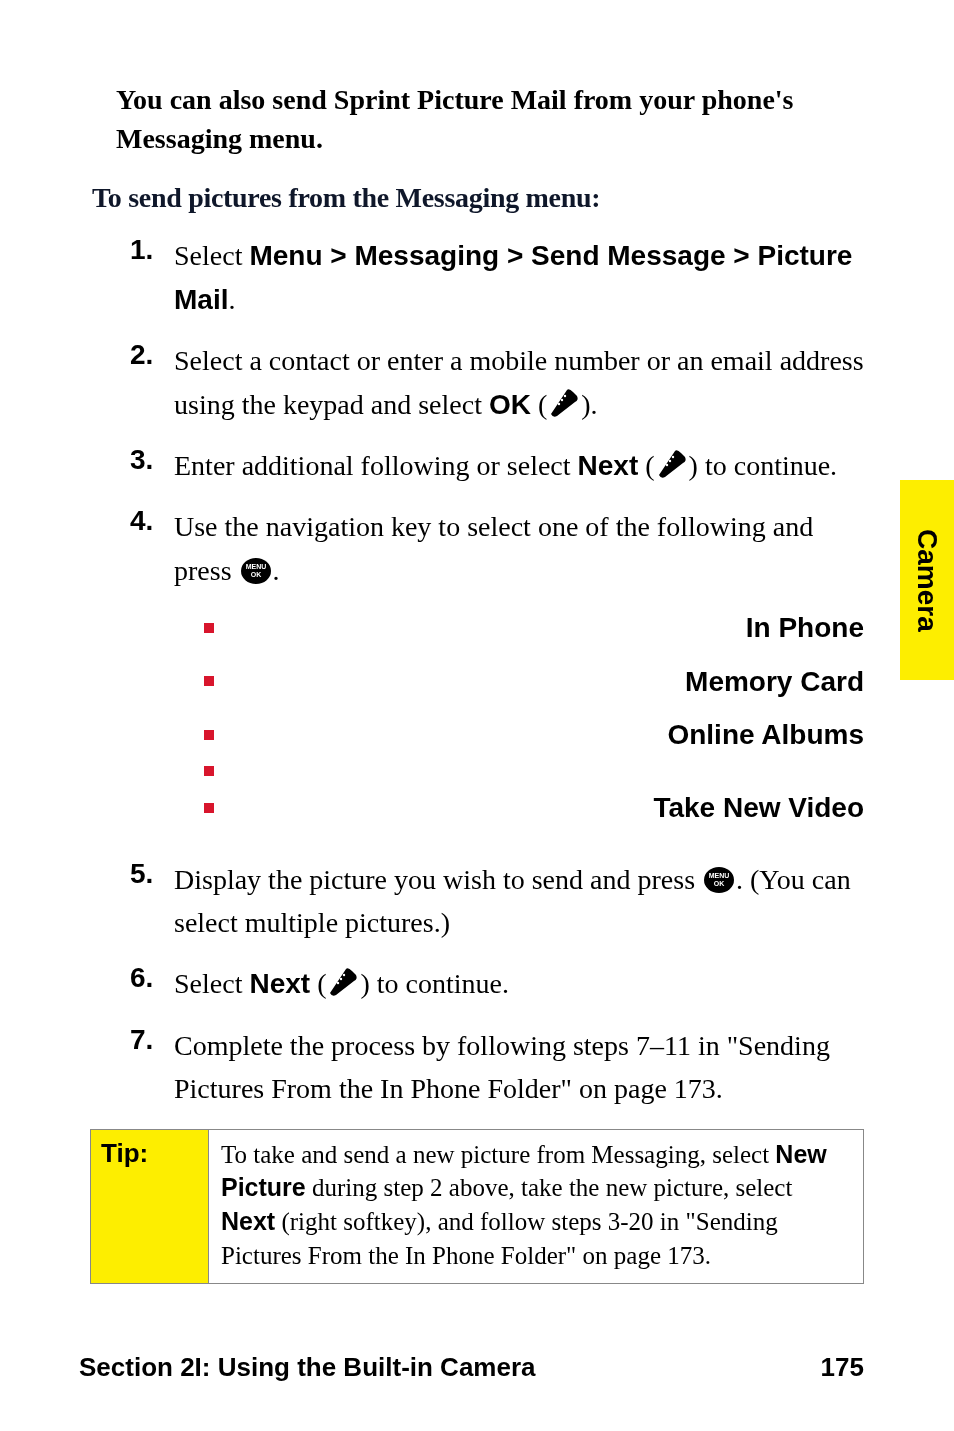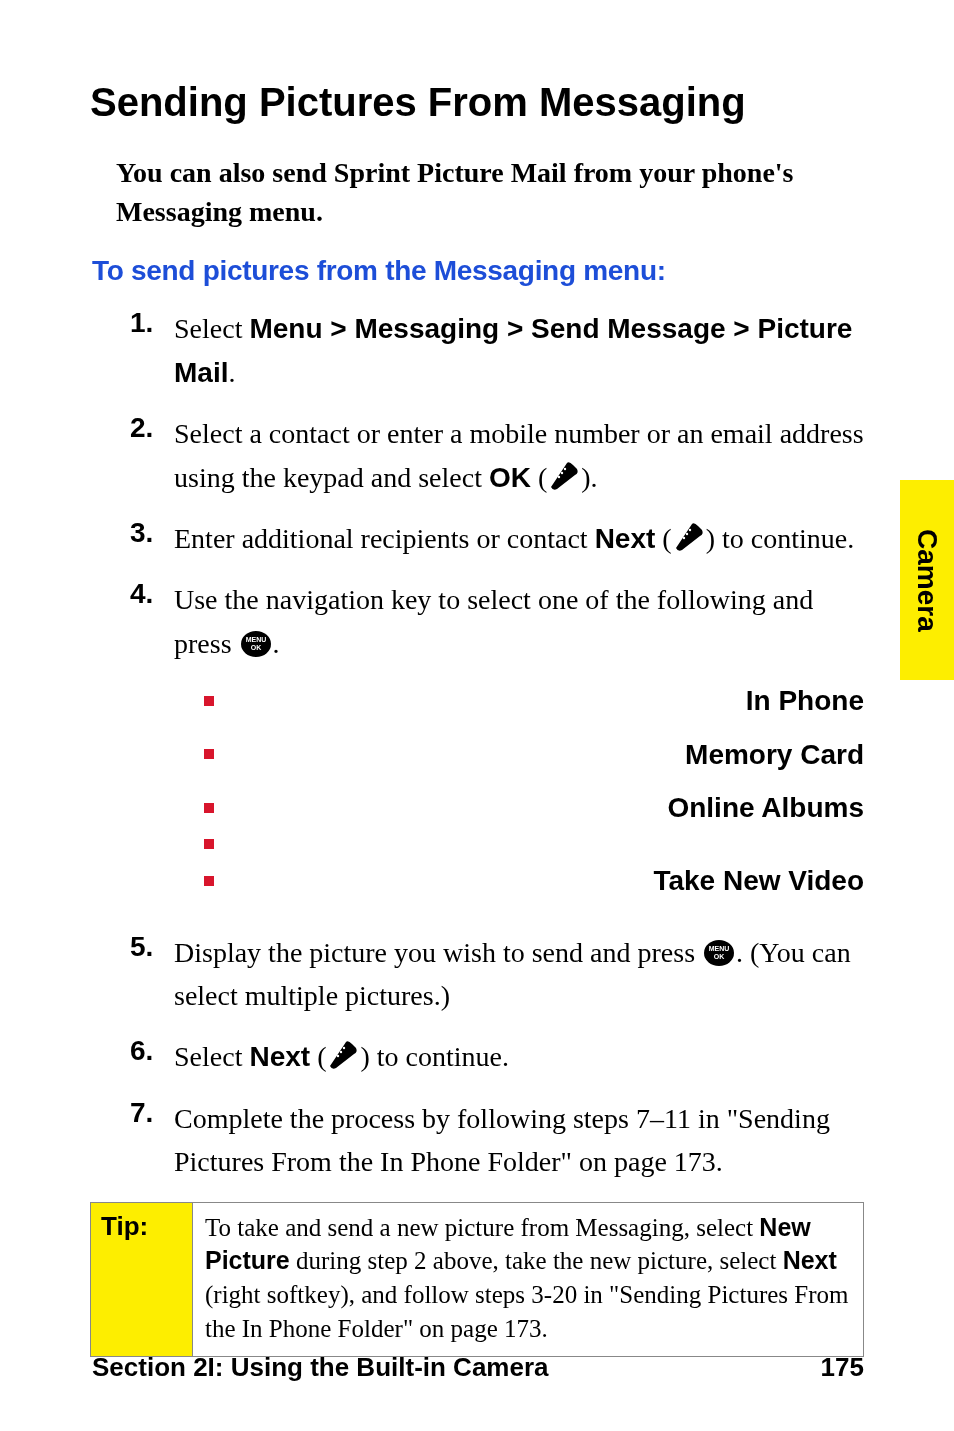--- a/index.html
+++ b/index.html
@@ -1,43 +1,42 @@
 <!DOCTYPE html>
 <html><head>
 <meta charset="utf-8">
 <style>
   * { margin: 0; padding: 0; box-sizing: border-box; }
   html, body { width: 954px; height: 1431px; background: #fff; font-family: Georgia, 'Times New Roman', serif; color: #000; }
   .page { position: relative; width: 954px; height: 1431px; padding: 80px 90px 0 90px; }
   .heading { font-size: 40px; font-weight: bold; font-family: "Segoe UI", "Helvetica Neue", Arial, sans-serif; margin-bottom: 28px; }
   .intro { font-size: 28px; line-height: 1.4; margin-left: 26px; margin-bottom: 24px; font-family: Georgia, serif; font-weight: bold; }
-  .subhead { font-size: 28px; font-weight: bold; font-family: Liberation Sans, sans-serif; color: #1d4ed8; margin-bottom: 20px; margin-left: 2px; letter-spacing: -0.3px; }
+  .subhead { font-size: 28px; font-weight: bold; font-family: Liberation Serif, serif; color: #0f172a; margin-bottom: 20px; margin-left: 2px; letter-spacing: -0.3px; }
   .steps { list-style: none; margin-left: 40px; }
   .steps > li { display: flex; margin-bottom: 18px; }
   .stepnum { min-width: 44px; font-size: 28px; font-weight: bold; font-family: "Segoe UI", Arial, sans-serif; color: #000; }
   .stepbody { font-size: 28px; line-height: 1.55; font-family: Georgia, serif; flex: 1; }
   .b { font-weight: bold; font-family: "Segoe UI", Arial, sans-serif; }
   .sublist { list-style: none; margin-top: 14px; margin-left: 30px; }
   .sublist li { font-size: 28px; font-weight: bold; font-family: "Segoe UI", Arial, sans-serif; margin-bottom: 10px; display: flex; align-items: center; justify-content: space-between; }
   .bullet { display: inline-block; width: 10px; height: 10px; background: #d8152c; margin-right: 16px; }
   .icon-phone { display: inline-block; width: 34px; height: 30px; vertical-align: -4px; }
   .icon-menu { display: inline-block; width: 34px; height: 30px; vertical-align: -6px; }
   .tab { position: absolute; right: 0; top: 480px; width: 54px; height: 200px; background: #fdee00; display: flex; align-items: center; justify-content: center; }
   .tab span { writing-mode: vertical-rl; font-size: 28px; font-weight: bold; font-family: "Segoe UI", Arial, sans-serif; }
   .tipbox { border: 1px solid #888; margin-top: 16px; display: flex; }
-  .tipcell { background: #fdee00; width: 102px; padding: 8px 10px; font-size: 26px; font-weight: bold; font-family: "Segoe UI", Arial, sans-serif; border-right: 1px solid #888; }
+  .tipcell { background: #fdee00; width: 118px; padding: 8px 10px; font-size: 26px; font-weight: bold; font-family: "Segoe UI", Arial, sans-serif; border-right: 1px solid #888; }
   .tiptext { padding: 8px 12px 10px 12px; font-size: 25px; line-height: 1.35; font-family: Georgia, serif; flex: 1; }
-  .footer { position: absolute; bottom: 48px; left: 92px; right: 90px; display: flex; justify-content: space-between; font-size: 26px; font-weight: bold; font-family: "Segoe UI", Arial, sans-serif; }
+  .footer { position: absolute; bottom: 48px; left: 79px; right: 90px; display: flex; justify-content: space-between; font-size: 26px; font-weight: bold; font-family: "Segoe UI", Arial, sans-serif; }
 </style>
 </head>
 <body>
 
 <div class="page">
 
-  <h1 class="heading">Sending Pictures From Messaging</h1>
 
   <p class="intro">You can also send Sprint Picture Mail from your phone's Messaging menu.</p>
 
   <p class="subhead">To send pictures from the Messaging menu:</p>
 
   <ol class="steps">
 
     <li>
       <span class="stepnum">1.</span>
       <span class="stepbody">
@@ -53,21 +52,21 @@
               <circle cx="12" cy="16" r="1.2" fill="#fff"></circle>
               <circle cx="15" cy="12" r="1.2" fill="#fff"></circle>
               <circle cx="18" cy="8" r="1.2" fill="#fff"></circle>
             </svg></span><span>).</span>
       </span>
     </li>
 
     <li>
       <span class="stepnum">3.</span>
       <span class="stepbody">
-        <span>Enter additional recipients or contact </span><span class="b">Next</span><span> (</span><span class="icon-phone"><svg viewBox="0 0 34 30">
+        <span>Enter additional following or select </span><span class="b">Next</span><span> (</span><span class="icon-phone"><svg viewBox="0 0 34 30">
               <path d="M4 26 L20 2 Q22 0 26 4 L30 8 Q32 12 28 14 L10 28 Q6 30 4 26 Z" fill="#000"></path>
               <circle cx="12" cy="16" r="1.2" fill="#fff"></circle>
               <circle cx="15" cy="12" r="1.2" fill="#fff"></circle>
               <circle cx="18" cy="8" r="1.2" fill="#fff"></circle>
             </svg></span><span>) to continue.</span>
       </span>
     </li>
 
     <li>
       <span class="stepnum">4.</span>

